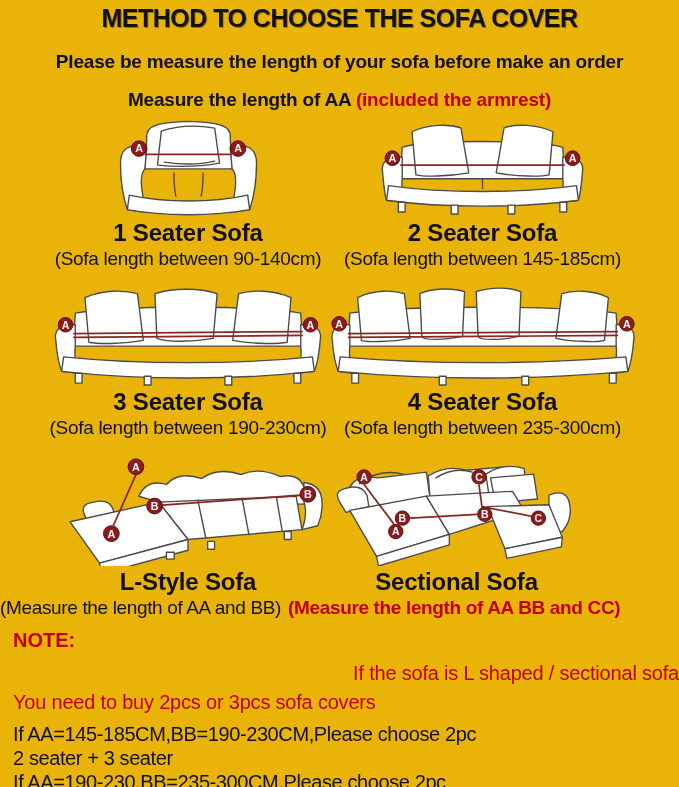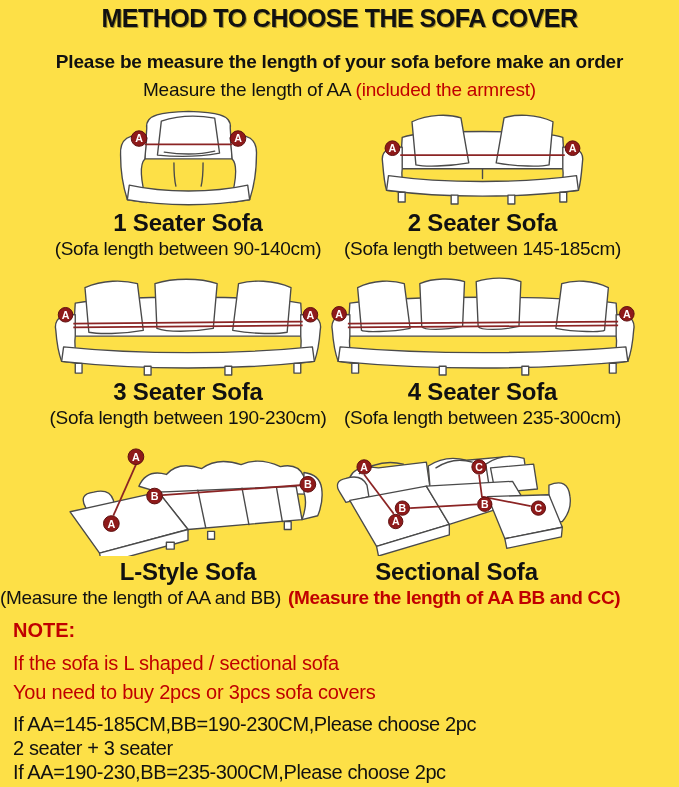--- a/index.html
+++ b/index.html
@@ -1,27 +1,27 @@
 <!DOCTYPE html>
 <html><head>
 <meta charset="utf-8">
 <style>
   html,body{margin:0;padding:0;background:#fff;}
   .page{
-    position:relative;width:679px;height:787px;background:#fde047;overflow:hidden;
+    position:relative;width:679px;height:787px;background:#eab308;overflow:hidden;
     font-family:"Liberation Sans",sans-serif;color:#111;
   }
   
   .header{padding-top:4px;text-align:center;}
   .title{
     font-size:25px;font-weight:bold;letter-spacing:-0.5px;
     text-shadow:1px 1px 0 rgba(0,0,0,0.35);
   }
   .subtitle{font-size:19px;font-weight:bold;letter-spacing:-0.2px;margin-top:18px;}
-  .measure-line{font-size:19px;font-weight:normal;margin-top:6px;letter-spacing:-0.2px;}
+  .measure-line{font-size:19px;font-weight:bold;margin-top:16px;letter-spacing:-0.2px;}
   .red{color:#c00000;}
   
   .fig-row{display:flex;width:679px;}
   .cell{display:flex;flex-direction:column;align-items:center;}
   .cell-l{width:340px;padding-left:36px;box-sizing:border-box;}
   .cell-r{width:339px;padding-right:54px;box-sizing:border-box;}
   .sofa-name{font-size:24px;font-weight:bold;margin-top:2px;letter-spacing:-0.2px;}
   .sofa-range{font-size:19px;letter-spacing:-0.3px;margin-top:1px;white-space:nowrap;}
   .row1{margin-top:6px;}
   .row2{margin-top:12px;}
@@ -39,21 +39,21 @@
   svg .ml{stroke:#8b2424;stroke-width:1.8;fill:none;}
   svg .marker circle{fill:#8e1a1a;stroke:#5b0e0e;stroke-width:1;}
   svg .marker text{
     fill:#fff;font-size:11px;font-weight:bold;text-anchor:middle;
     font-family:"Liberation Sans",sans-serif;
   }
   
   .note{padding-left:13px;margin-top:10px;}
   .note-heading{font-size:20px;font-weight:bold;color:#c00000;}
   .note-red{font-size:20px;color:#c00000;margin-top:4px;line-height:25px;letter-spacing:-0.2px;}
-  .note-red.first{margin-top:9px;}
+  .note-red.first{margin-top:9px;text-align:right;}
   .rules{margin-top:7px;}
   .rule-line{font-size:20px;line-height:24px;letter-spacing:-0.4px;color:#111;}
 </style>
 </head>
 <body>
 
 <div class="page">
 
   <div class="header">
     <div class="title">METHOD TO CHOOSE THE SOFA COVER</div>

